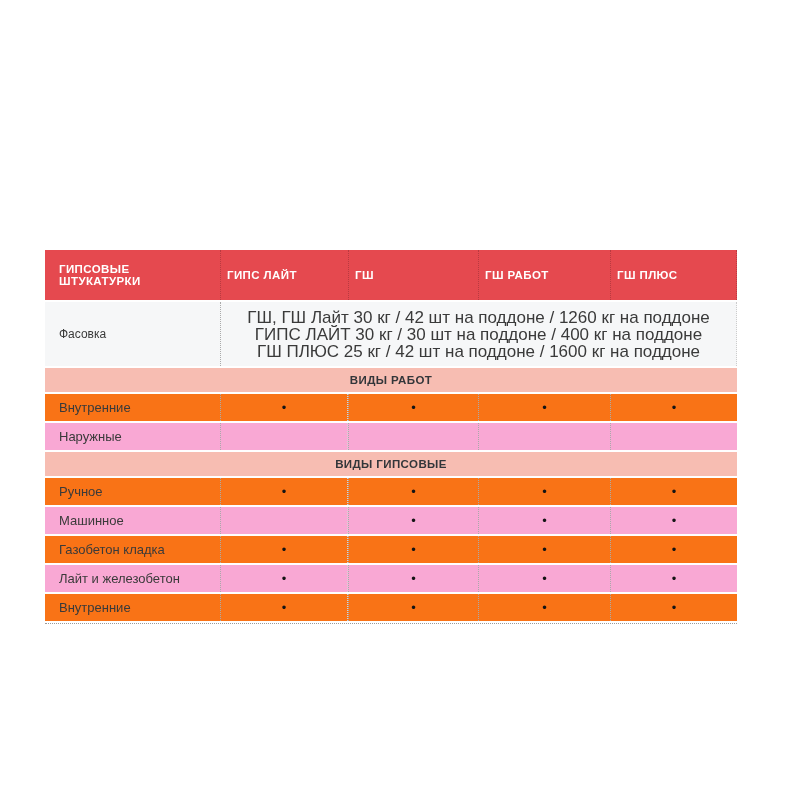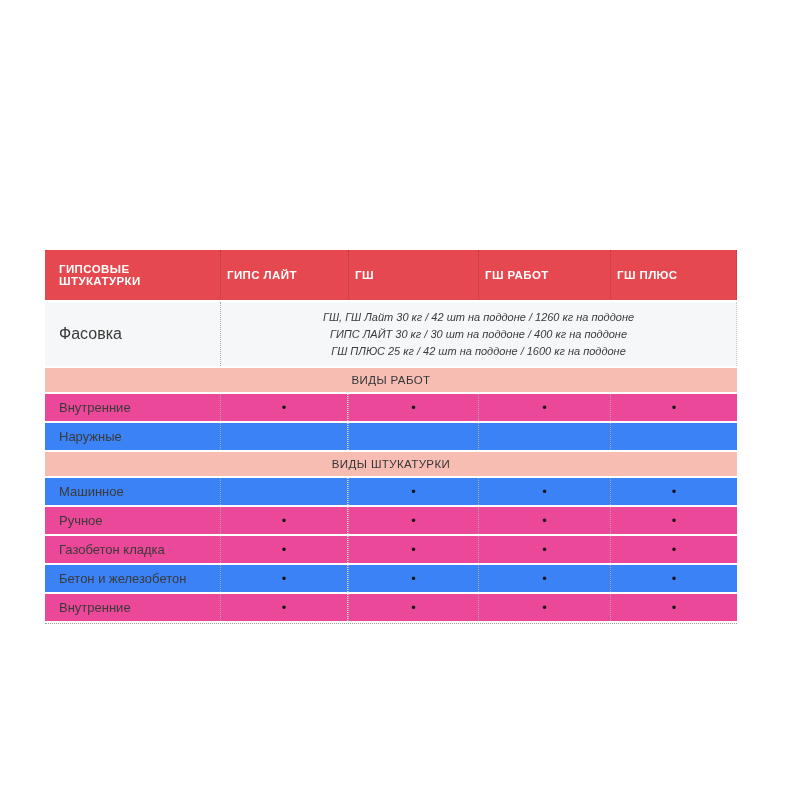--- a/index.html
+++ b/index.html
@@ -53,55 +53,54 @@
   tr.head th:last-child { border-right: 1px dotted #b93a40; }
 
   
   tr.packing td {
     background: #f6f7f8;
     height: 62px;
     vertical-align: middle;
     color: #3a3a3a;
   }
   td.packing-label {
-    font-size: 16px;
+    font-size: 12px;
     padding-left: 14px;
     text-align: left;
   }
   td.packing-value {
     border-left: 1px dotted #aaaaaa;
     border-right: 1px dotted #cccccc;
     text-align: center;
-    font-size: 11px;
+    font-size: 17px;
     line-height: 17px;
     color: #3f3f3f;
-    font-style: italic;
   }
 
   
   tr.section td {
     background: #f7bdb2;
     color: #33363a;
     font-size: 11.5px;
-    font-weight: normal;
+    font-weight: bold;
     letter-spacing: 0.4px;
     text-align: center;
     height: 22px;
     vertical-align: middle;
   }
 
   
   tr.data td {
     height: 25px;
     vertical-align: middle;
     font-size: 13px;
     color: #3a3a3a;
-    background: #ec4899;
-  }
-  tr.data.alt td { background: #3b82f6; }
+    background: #f97316;
+  }
+  tr.data.alt td { background: #f9a8d4; }
   tr.data td.dotcell {
     border-left: 1px dotted #aaaaaa;
     border-right: 1px dotted #d7d7d7;
     text-align: center;
     font-size: 13px;
     color: #141414;
     line-height: 1;
   }
   tr.data td.dotcell + td.dotcell { border-right: none; }
   tr.data td.dotcell:last-child { border-right: 1px dotted #cccccc; }
@@ -151,46 +150,46 @@
       </tr>
       <tr class="data alt">
         <td class="rowlabel">Наружные</td>
         <td class="dotcell"></td>
         <td class="dotcell"></td>
         <td class="dotcell"></td>
         <td class="dotcell"></td>
       </tr>
 
       <tr class="section">
-        <td colspan="5">ВИДЫ ШТУКАТУРКИ</td>
+        <td colspan="5">ВИДЫ ГИПСОВЫЕ</td>
+      </tr>
+      <tr class="data">
+        <td class="rowlabel">Ручное</td>
+        <td class="dotcell">•</td>
+        <td class="dotcell">•</td>
+        <td class="dotcell">•</td>
+        <td class="dotcell">•</td>
       </tr>
       <tr class="data alt">
         <td class="rowlabel">Машинное</td>
         <td class="dotcell"></td>
         <td class="dotcell">•</td>
         <td class="dotcell">•</td>
         <td class="dotcell">•</td>
       </tr>
-      <tr class="data">
-        <td class="rowlabel">Ручное</td>
-        <td class="dotcell">•</td>
-        <td class="dotcell">•</td>
-        <td class="dotcell">•</td>
-        <td class="dotcell">•</td>
-      </tr>
 
       <tr class="data">
         <td class="rowlabel">Газобетон кладка</td>
         <td class="dotcell">•</td>
         <td class="dotcell">•</td>
         <td class="dotcell">•</td>
         <td class="dotcell">•</td>
       </tr>
       <tr class="data alt">
-        <td class="rowlabel">Бетон и железобетон</td>
+        <td class="rowlabel">Лайт и железобетон</td>
         <td class="dotcell">•</td>
         <td class="dotcell">•</td>
         <td class="dotcell">•</td>
         <td class="dotcell">•</td>
       </tr>
       <tr class="data">
         <td class="rowlabel">Внутренние</td>
         <td class="dotcell">•</td>
         <td class="dotcell">•</td>
         <td class="dotcell">•</td>

